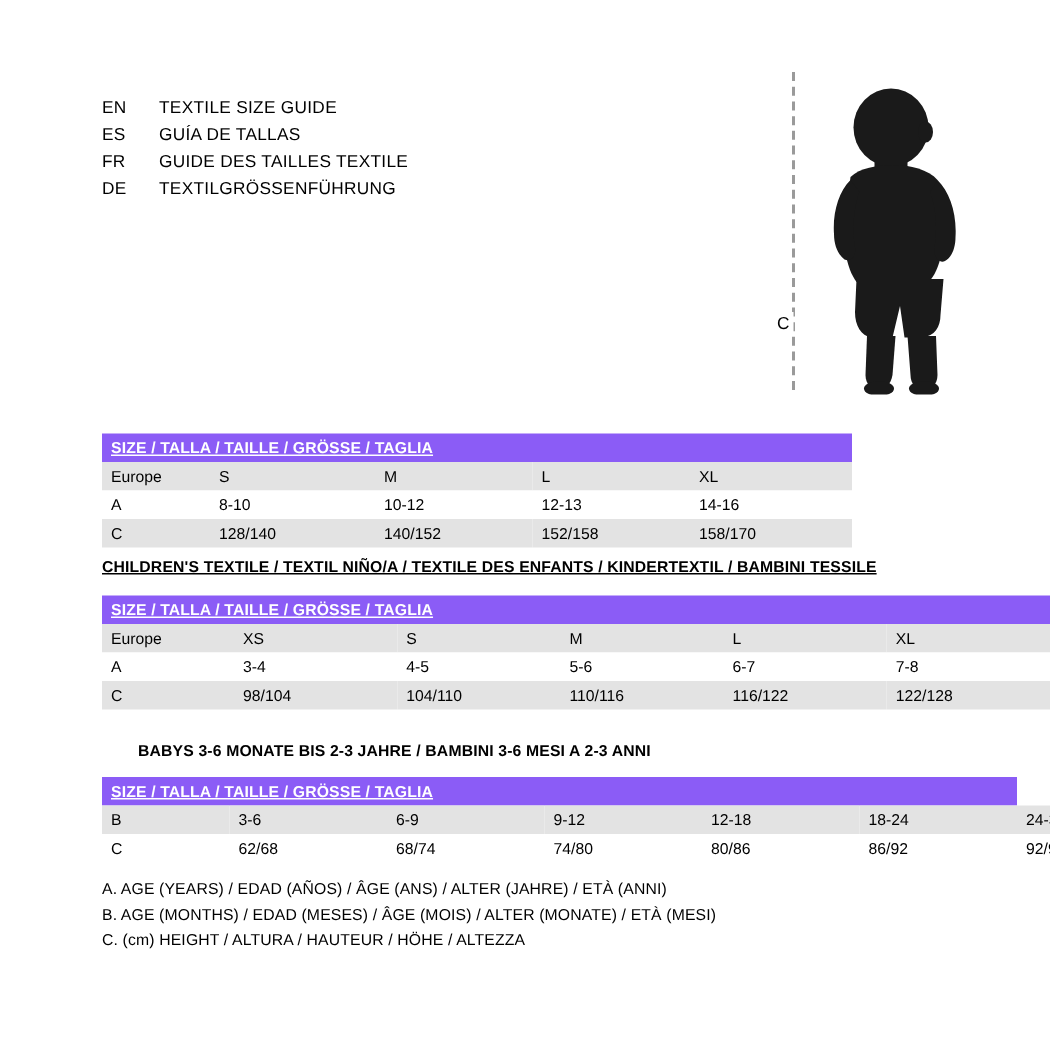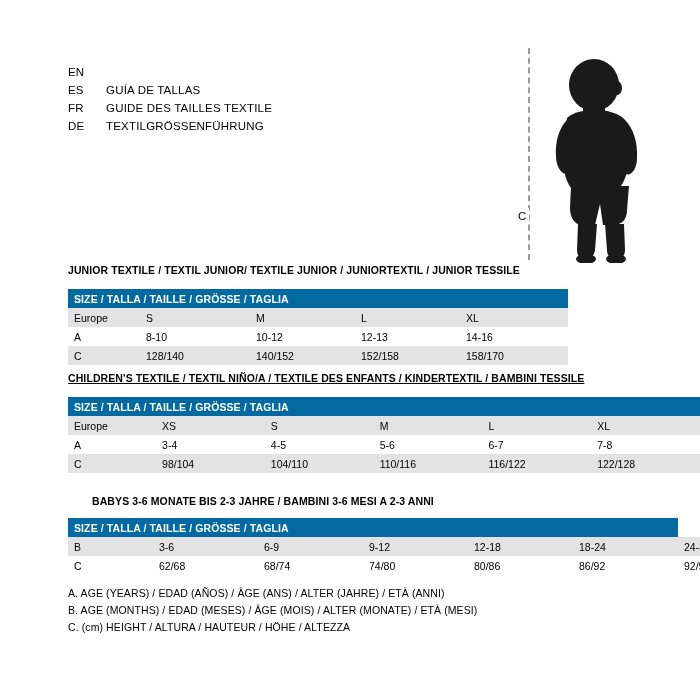--- a/index.html
+++ b/index.html
@@ -88,24 +88,25 @@
     font-size: 10.5px;
     table-layout: fixed;
   }
   table.size-table td {
     padding: 2px 0 2px 6px;
     height: 15px;
     vertical-align: middle;
     white-space: nowrap;
   }
   tr.hdr td {
-    background: #0369a1;
+    background: #8b5cf6;
     color: #ffffff;
     font-weight: bold;
     letter-spacing: 0.1px;
+    text-decoration: underline;
   }
   tr.shade td {
     background: #e3e3e3;
   }
   tr.plain td {
     background: #ffffff;
   }
 
   
   .legend {
@@ -118,20 +119,21 @@
   }
 </style>
 </head>
 <body>
 
 <div class="page">
 
   <div class="lang-block">
     <div class="lang-row">
       <span class="lang-code">EN</span>
+      <span class="lang-text">TEXTILE SIZE GUIDE</span>
     </div>
     <div class="lang-row">
       <span class="lang-code">ES</span>
       <span class="lang-text">GUÍA DE TALLAS</span>
     </div>
     <div class="lang-row">
       <span class="lang-code">FR</span>
       <span class="lang-text">GUIDE DES TAILLES TEXTILE</span>
     </div>
     <div class="lang-row">
@@ -163,21 +165,20 @@
         <path d="M33,166 L52,166 L50,192 C49,198 45,202 41,202 C36,202 32,198 32,192 Z"></path>
 
         <path d="M60,166 L79,166 L80,192 C80,198 76,202 71,202 C66,202 62,198 62,192 Z"></path>
 
         <ellipse cx="41" cy="201" rx="10" ry="5"></ellipse>
         <ellipse cx="71" cy="201" rx="10" ry="5"></ellipse>
       </g>
     </svg>
   </div>
 
-  <div class="sect-title" style="left:68px; top:263px;">JUNIOR TEXTILE / TEXTIL JUNIOR/ TEXTILE JUNIOR / JUNIORTEXTIL / JUNIOR TESSILE</div>
 
   <table class="size-table" style="left:68px; top:289px; width:500px;">
     <colgroup>
       <col style="width:72px">
         <col style="width:110px">
         <col style="width:105px">
         <col style="width:105px">
         <col style="width:108px">
     </colgroup>
     <tbody>

